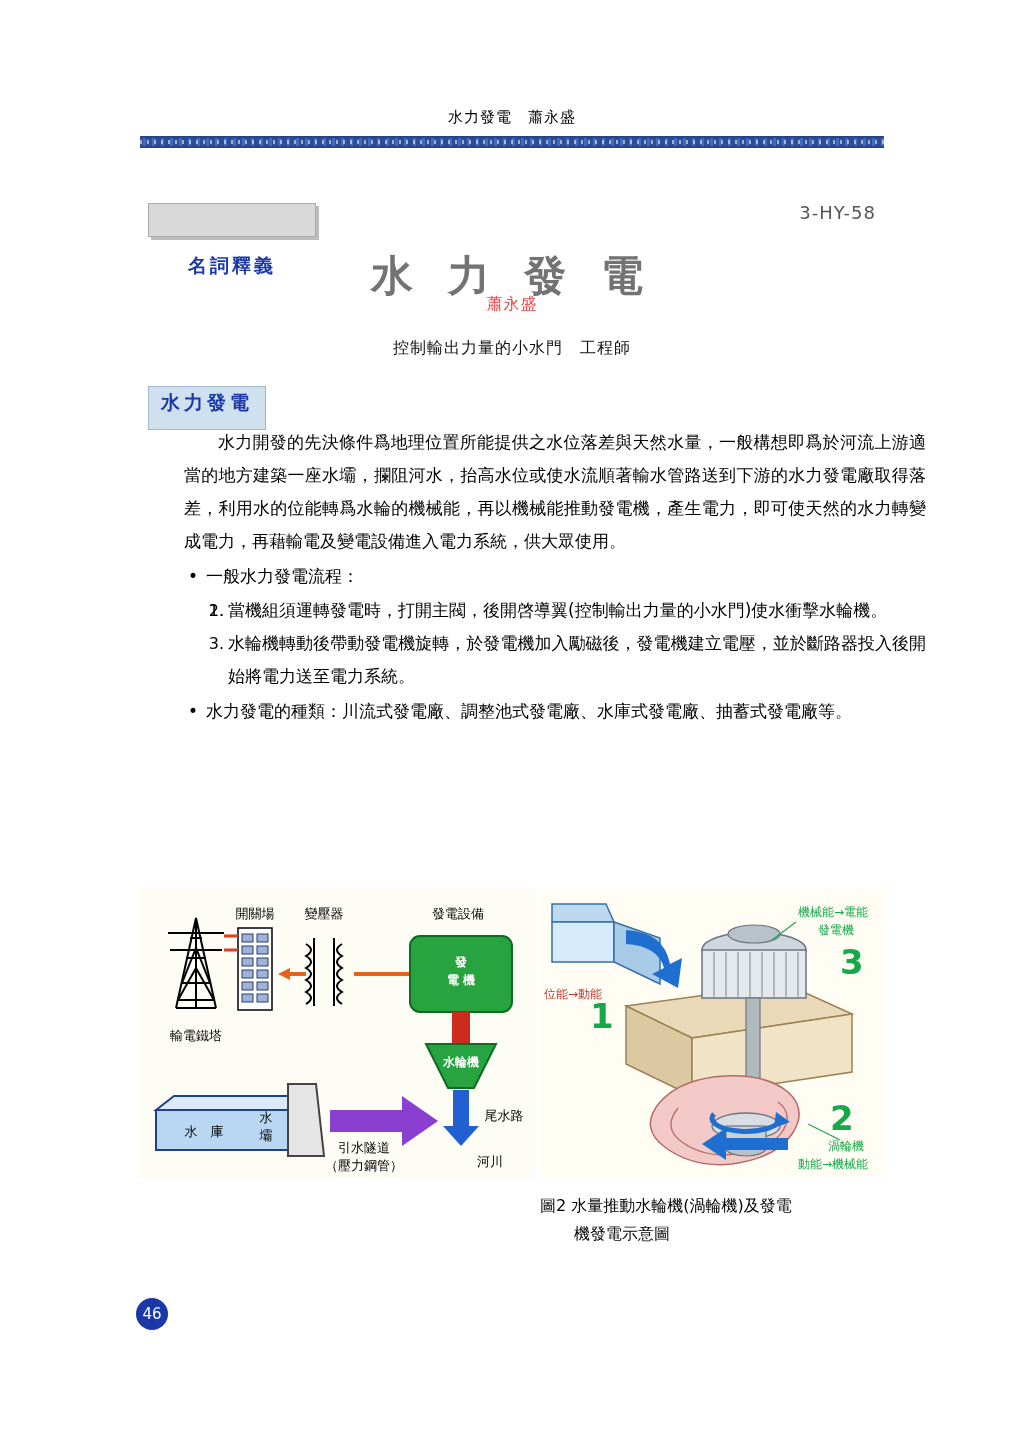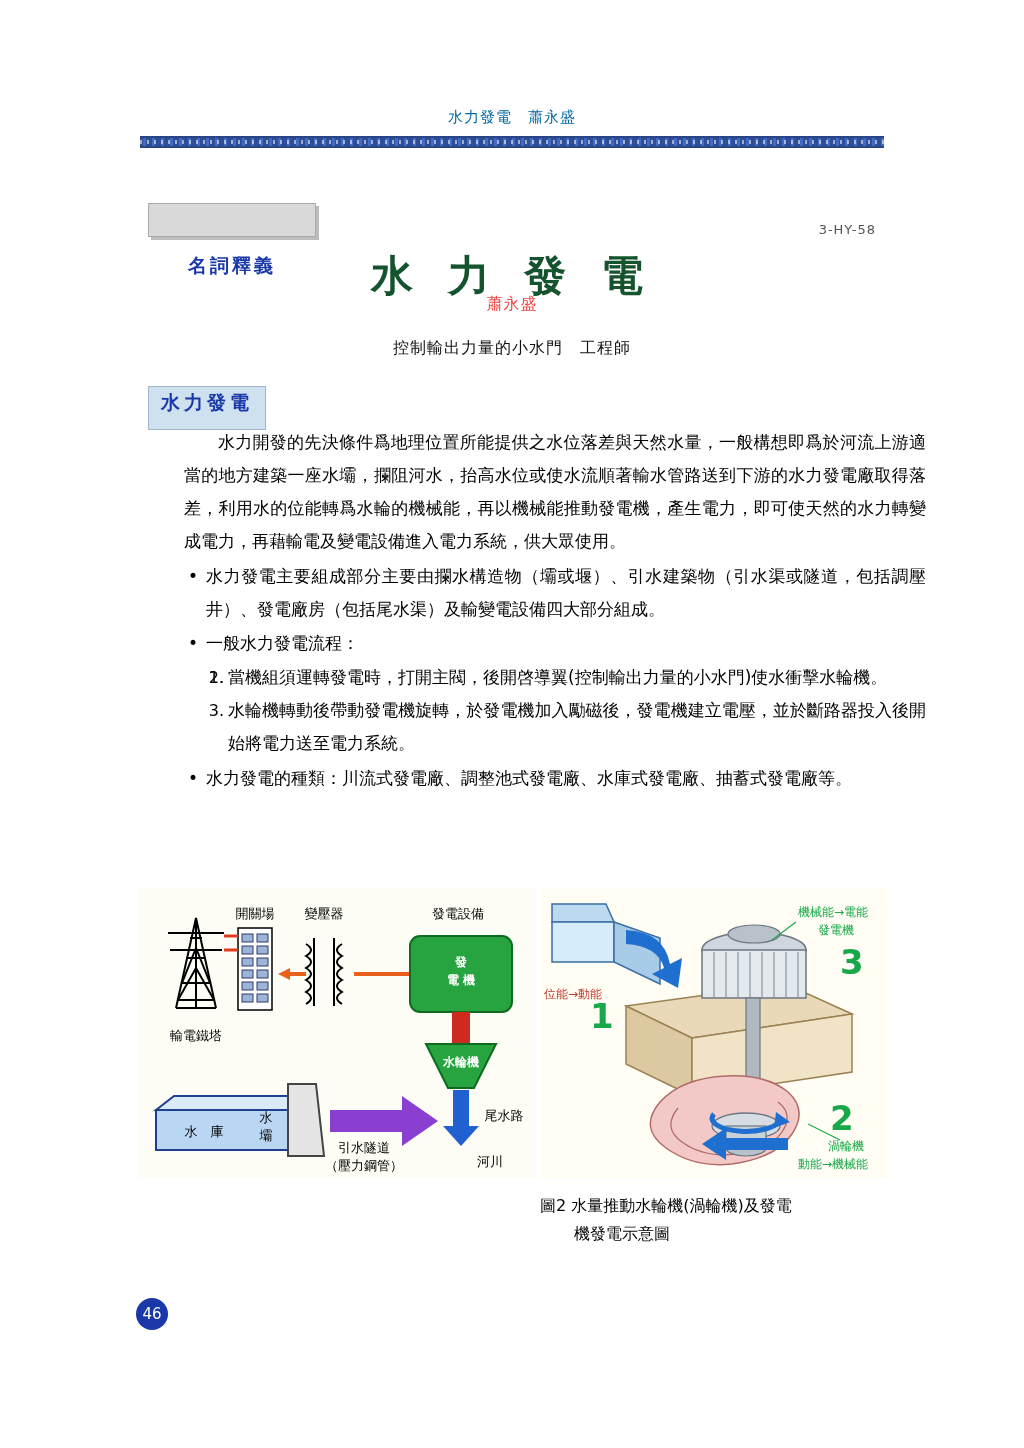--- a/index.html
+++ b/index.html
@@ -7,21 +7,21 @@
   body {
     width:1024px; height:1448px; background:#ffffff;
     font-family:"DejaVu Sans","Liberation Sans",sans-serif;
     color:#000; position:relative; overflow:hidden;
   }
   .page { position:absolute; inset:0; }
 
   
   .runhead {
     position:absolute; top:108px; left:0; width:100%;
-    text-align:center; font-size:15px; color:#0369a1; letter-spacing:1px;
+    text-align:center; font-size:15px; color:#000000; letter-spacing:1px;
   }
   .rule {
     position:absolute; top:136px; left:140px; width:744px; height:12px;
     background:
       repeating-linear-gradient(90deg,#1d3f8f 0 3px, #2f5fbf 3px 6px, #1d3f8f 6px 9px);
     border-top:2px solid #16357c; border-bottom:2px solid #16357c;
     opacity:.92;
   }
   .rule::after{
     content:""; position:absolute; inset:2px 0 2px 0;
@@ -32,28 +32,28 @@
   .badge {
     position:absolute; top:203px; left:148px; width:168px; height:34px;
     background:#d9d9d9; border:1px solid #aaa;
     box-shadow:3px 3px 0 #bdbdbd;
   }
   .badge span {
     display:block; line-height:34px; text-align:center;
     color:#1a38a8; font-weight:bold; font-size:19px; letter-spacing:3px;margin-top:44px;
   }
   .docid {
-    position:absolute; top:222px; right:148px;
-    font-size:13px; color:#555; letter-spacing:1px;
+    position:absolute; top:202px; right:148px;
+    font-size:18px; color:#555; letter-spacing:1px;
   }
 
   
   .title {
     position:absolute; top:248px; left:0; width:100%; text-align:center;
-    font-size:42px; font-weight:bold; color:#14532d; letter-spacing:10px;
+    font-size:42px; font-weight:bold; color:#737373; letter-spacing:10px;
   }
   .author {
     position:absolute; top:294px; left:0; width:100%; text-align:center;
     font-size:16px; color:#ef4444; letter-spacing:1px;
   }
   .affil {
     position:absolute; top:338px; left:0; width:100%; text-align:center;
     font-size:16px; color:#111; letter-spacing:1px;
   }
 
@@ -131,21 +131,20 @@
 
   <div class="title">水 力 發 電</div>
   <div class="author">蕭永盛</div>
   <div class="affil">控制輸出力量的小水門　工程師</div>
 
   <div class="sechead">水力發電</div>
 
   <div class="body">
     <p class="para">水力開發的先決條件爲地理位置所能提供之水位落差與天然水量，一般構想即爲於河流上游適當的地方建築一座水壩，攔阻河水，抬高水位或使水流順著輸水管路送到下游的水力發電廠取得落差，利用水的位能轉爲水輪的機械能，再以機械能推動發電機，產生電力，即可使天然的水力轉變成電力，再藉輸電及變電設備進入電力系統，供大眾使用。</p>
     <ul class="bullets">
-      <li>水力發電主要組成部分主要由攔水構造物（壩或堰）、引水建築物（引水渠或隧道，包括調壓井）、發電廠房（包括尾水渠）及輸變電設備四大部分組成。</li>
       <li>一般水力發電流程：</li>
     </ul>
     <ol class="steps">
       <li>
         <span class="num">1.</span>
       </li>
       <li>
         <span class="num">2.</span>
         <span>當機組須運轉發電時，打開主閥，後開啓導翼(控制輸出力量的小水門)使水衝擊水輪機。</span>
       </li>

